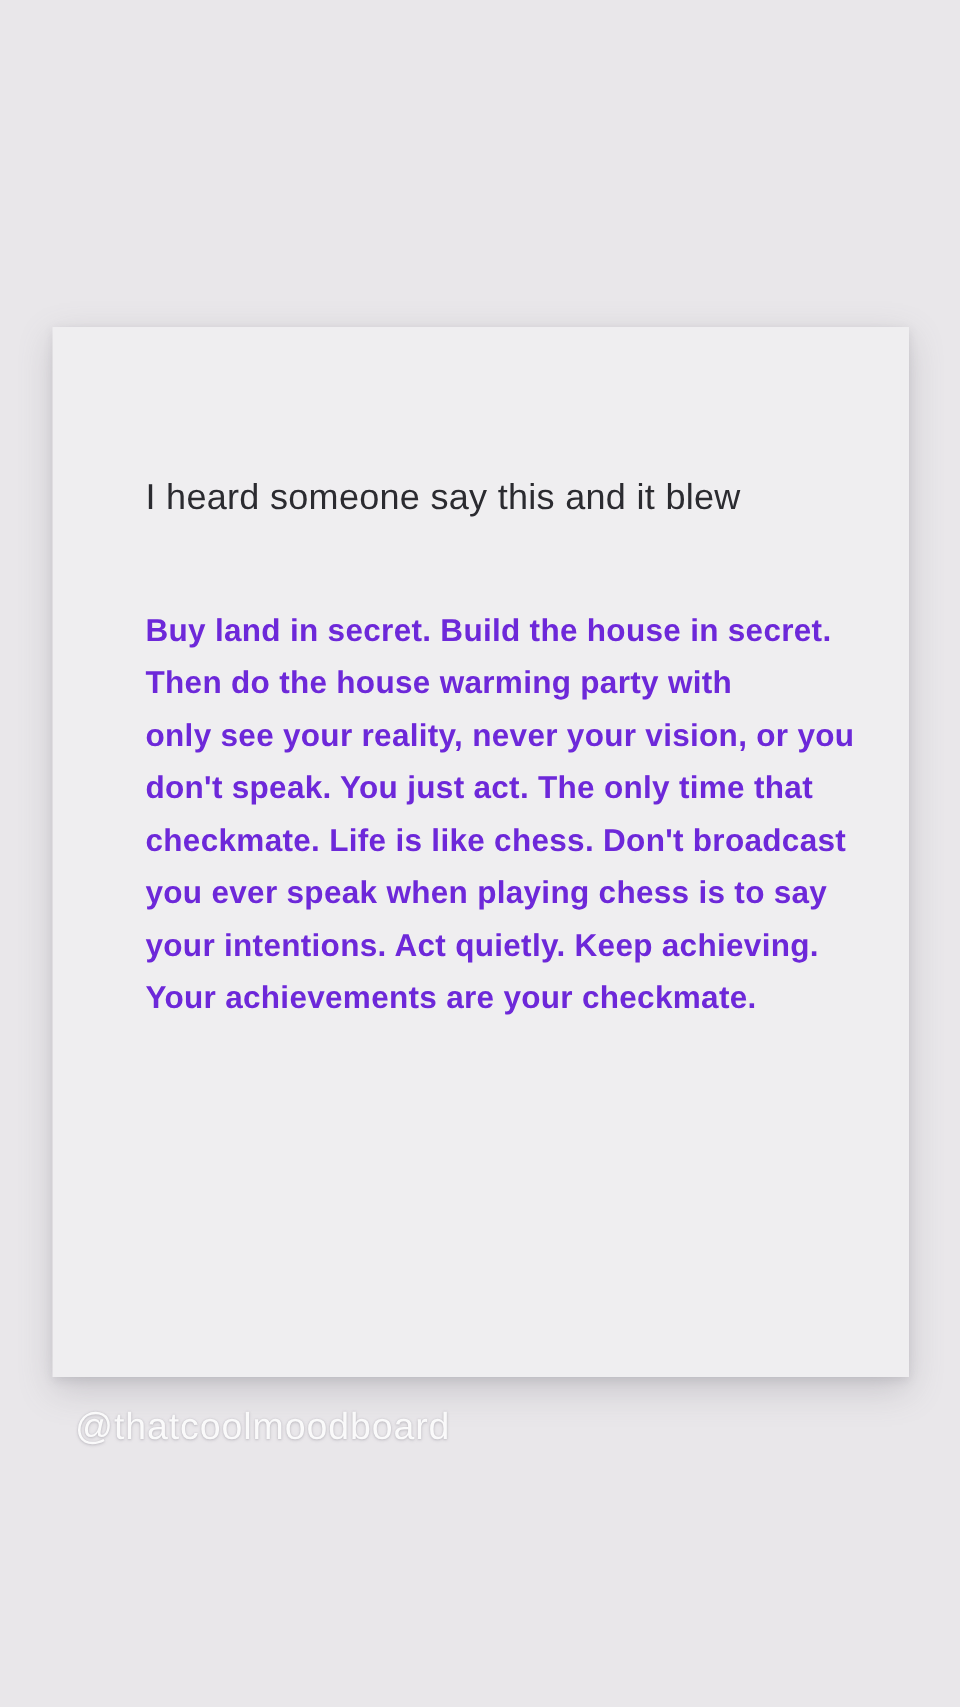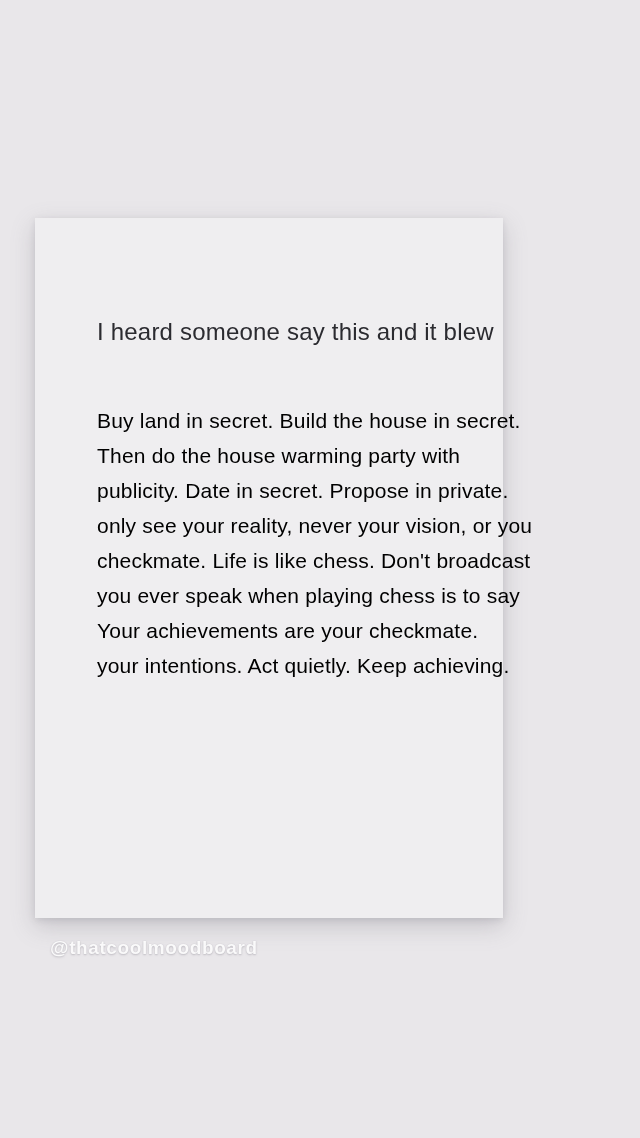--- a/index.html
+++ b/index.html
@@ -11,68 +11,68 @@
     height: 1138px;
     background: #e9e7ea;
     position: relative;
     overflow: hidden;
     font-family: "Liberation Sans", sans-serif;
   }
   .quote-card {
     position: absolute;
     left: 35px;
     top: 218px;
-    width: 468px;
+    width: 571px;
     height: 700px;
     background: #efeef0;
     box-shadow: 0 8px 22px rgba(118, 115, 126, 0.30), 0 2px 6px rgba(118, 115, 126, 0.18);
     box-sizing: border-box;
     padding: 95px 40px 0 62px;
   }
   .heading {
     color: #2b2b30;
     font-size: 24px;
     line-height: 37px;
     font-weight: 500;
     letter-spacing: 0.2px;
   }
   .body-text {
     margin-top: 53px;
-    color: #000000;
+    color: #6d28d9;
     font-size: 21px;
     line-height: 35px;
-    font-weight: 400;
+    font-weight: 700;
     letter-spacing: 0.2px;
   }
   .line {
     white-space: nowrap;
   }
   .watermark {
     position: absolute;
     left: 50px;
     top: 937px;
-    font-size: 19px;
-    font-weight: 700;
+    font-size: 25px;
+    font-weight: 400;
     letter-spacing: 0.6px;
     color: rgba(255, 255, 255, 0.92);
     text-shadow: 0 1px 2px rgba(158, 155, 164, 0.55), 0 0 1px rgba(158, 155, 164, 0.4);
   }
 </style>
 </head>
 <body>
 
 <div class="quote-card">
   <div class="heading">
     <div class="line">I heard someone say this and it blew</div>
   </div>
   <div class="body-text">
     <div class="line">Buy land in secret. Build the house in secret.</div>
     <div class="line">Then do the house warming party with</div>
-    <div class="line">publicity. Date in secret. Propose in private.</div>
     <div class="line">only see your reality, never your vision, or you</div>
+    <div class="line">don't speak. You just act. The only time that</div>
     <div class="line">checkmate. Life is like chess. Don't broadcast</div>
     <div class="line">you ever speak when playing chess is to say</div>
+    <div class="line">your intentions. Act quietly. Keep achieving.</div>
     <div class="line">Your achievements are your checkmate.</div>
-    <div class="line">your intentions. Act quietly. Keep achieving.</div>
   </div>
 </div>
 
 <div class="watermark">@thatcoolmoodboard</div>
 
 </body></html>

